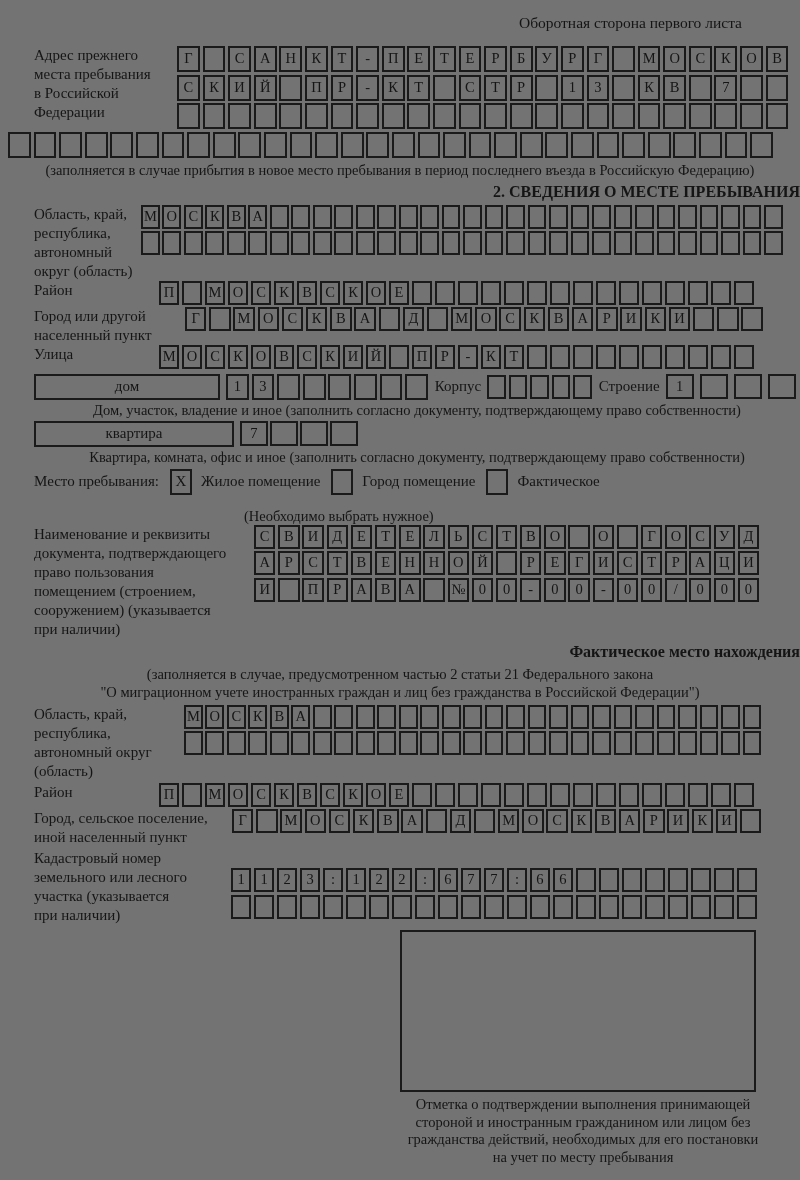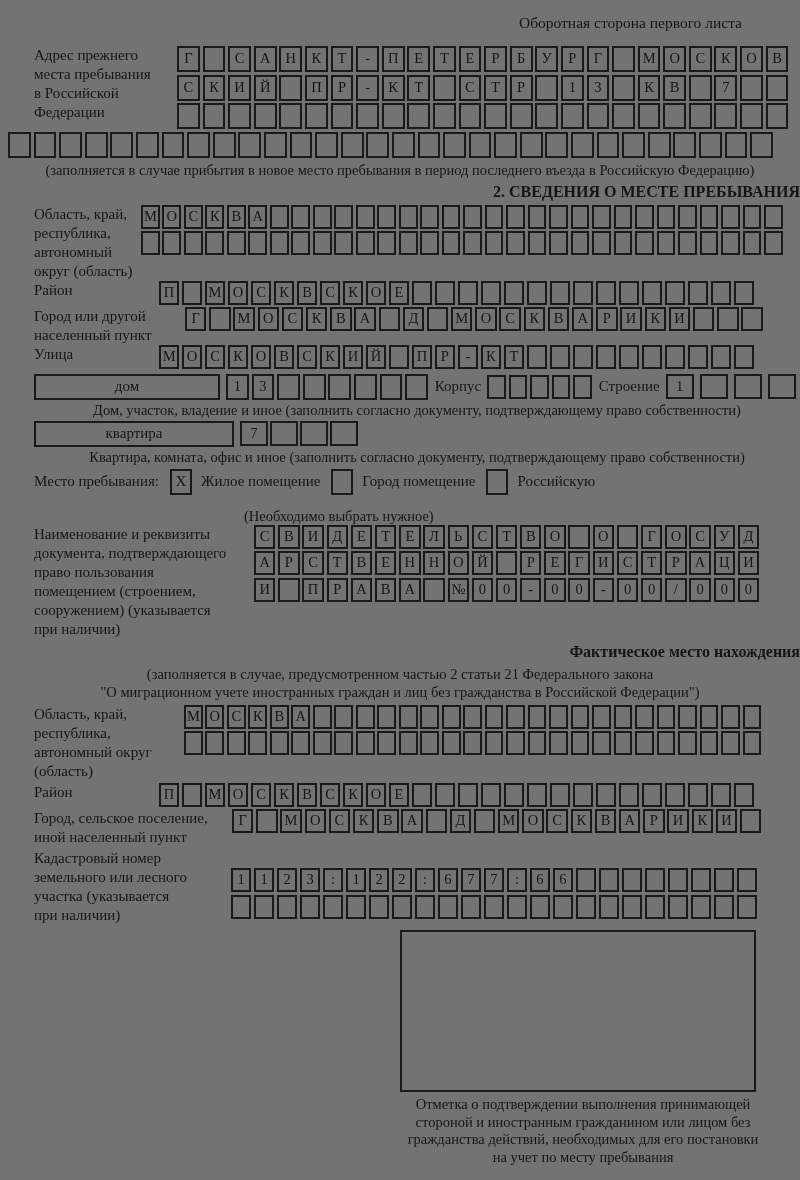--- a/index.html
+++ b/index.html
@@ -397,21 +397,21 @@
   </div>
   <div class="caption cap-left">Квартира, комната, офис и иное (заполнить согласно документу, подтверждающему право собственности)</div>
 
   <div class="stay-row">
     <span>Место пребывания:</span>
     <span class="checkbox">X</span>
     <span>Жилое помещение</span>
     <span class="checkbox"></span>
     <span>Город помещение</span>
     <span class="checkbox"></span>
-    <span>Российскую</span>
+    <span>Фактическое</span>
   </div>
   <div class="note">(Необходимо выбрать нужное)</div>
 
   <div class="frow doc-block">
     <div class="flabel w220">
         <div class="lbl-line">Наименование и реквизиты</div>
         <div class="lbl-line">документа, подтверждающего</div>
         <div class="lbl-line">право пользования</div>
         <div class="lbl-line">помещением (строением,</div>
         <div class="lbl-line">сооружением) (указывается</div>

